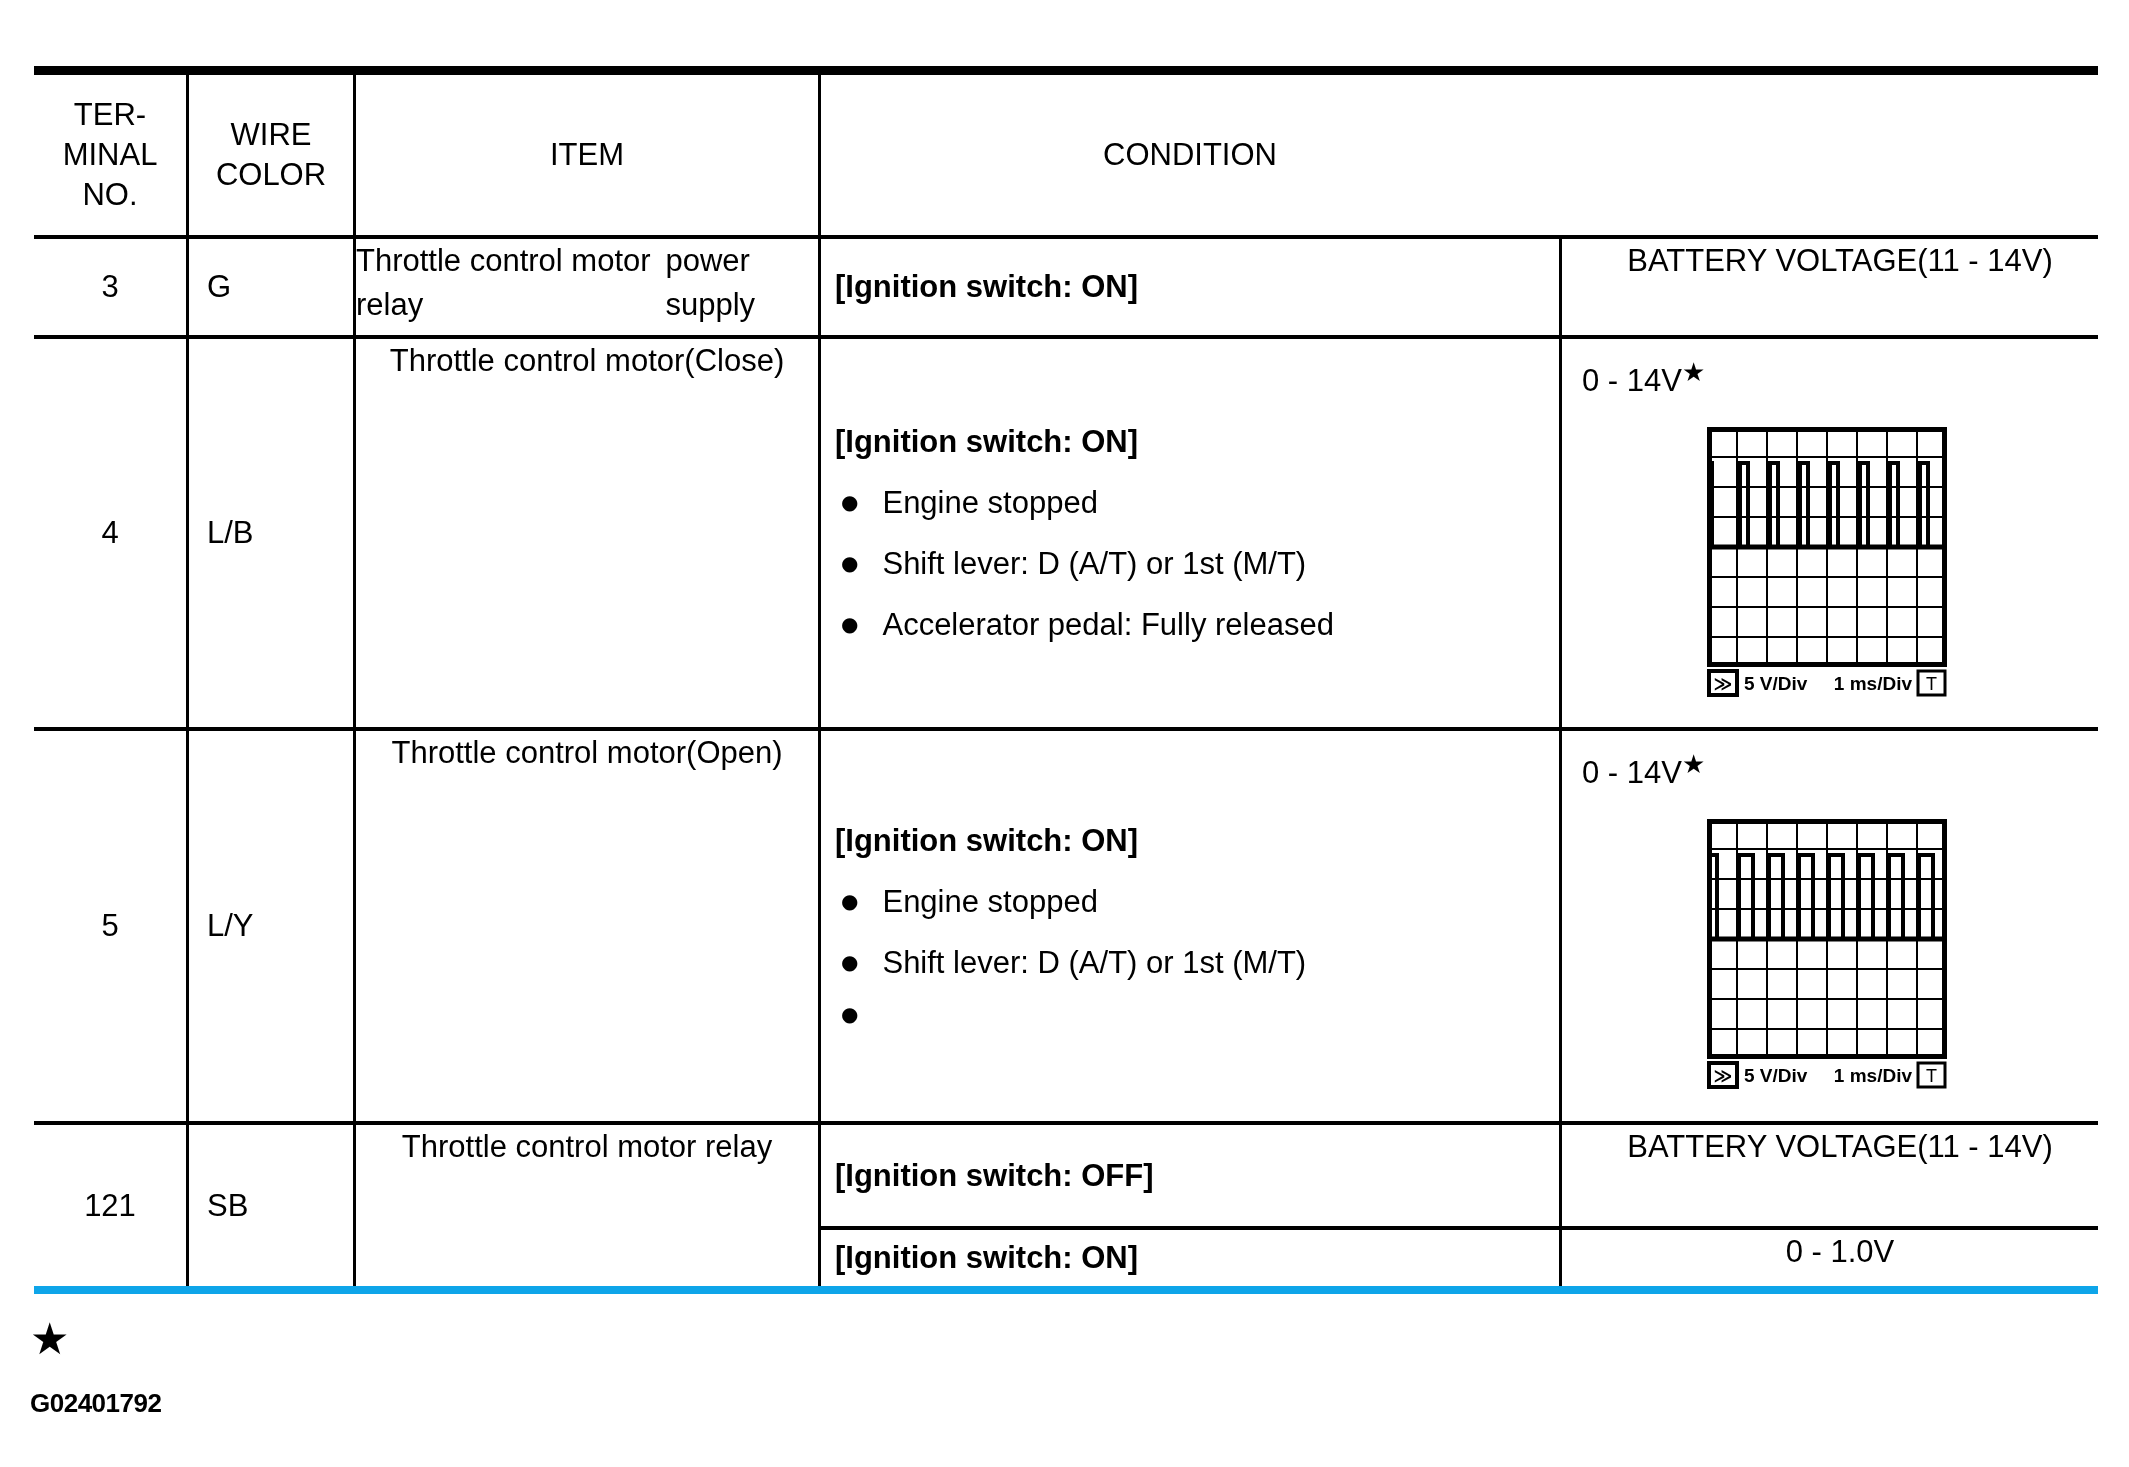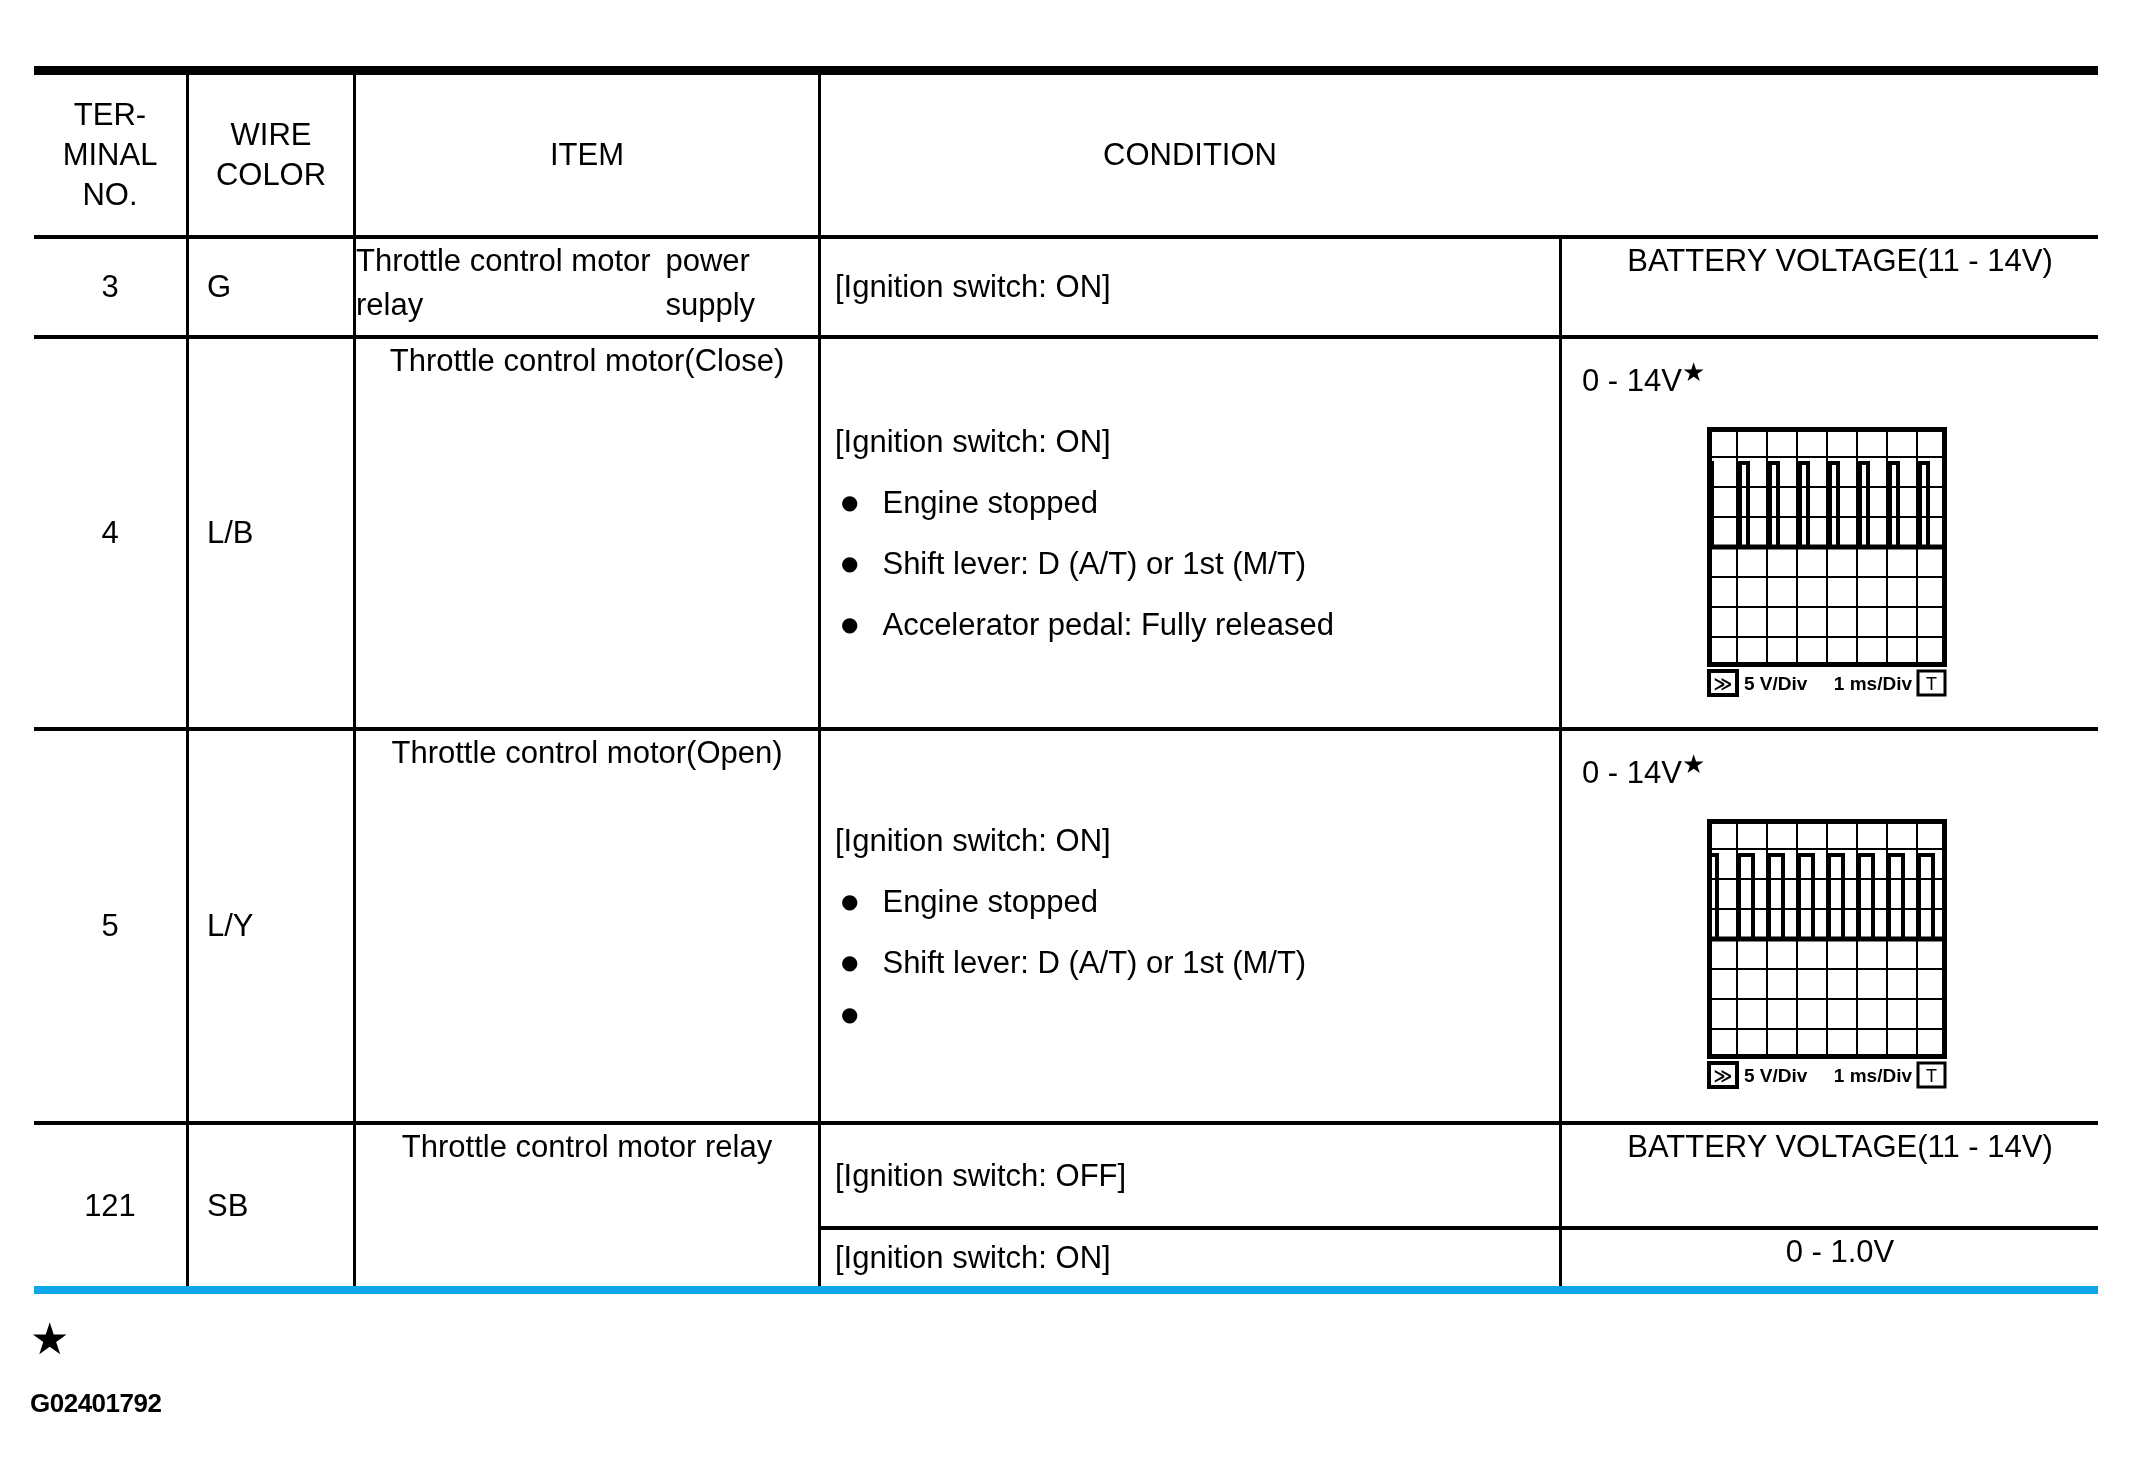--- a/index.html
+++ b/index.html
@@ -20,21 +20,21 @@
   .cell{box-sizing:border-box;min-width:0;min-height:0;}
   .bl{border-left:3px solid #000;}
   .bt{border-top:4px solid #000;}
   .c-center{display:flex;align-items:center;justify-content:center;text-align:center;}
   .hdr{line-height:40px;}
   .c-wire{display:flex;align-items:center;padding-left:18px;}
   .c-item{display:flex;flex-direction:row;justify-content:center;line-height:44px;}
   .c-cond{display:flex;flex-direction:column;justify-content:center;padding-left:14px;}
   .c-data{display:flex;flex-direction:row;justify-content:center;padding-left:20px;line-height:44px;}
   .c-scopecell{padding:24px 0 0 20px;}
-  .bold{font-weight:normal;}
+  .bold{font-weight:bold;}
   .bullet-row{display:flex;align-items:baseline;margin-top:25px;}
   .dot{font-size:20px;margin:0 24px 0 6px;position:relative;top:-4px;font-family:"DejaVu Sans",sans-serif;}
   .dc-label{line-height:36px;}
   .sup-star{font-size:26px;position:relative;top:-10px;font-family:"DejaVu Sans",sans-serif;}
   .scope{margin:27px 0 0 125px;width:240px;height:270px;}
   .footnote{position:absolute;left:30px;top:1310px;display:flex;align-items:baseline;font-size:32px;}
   .fn-star{font-size:44px;font-family:"DejaVu Sans",sans-serif;position:relative;top:3px;margin-right:2px;}
   .fig-code{position:absolute;left:30px;top:1388px;font-size:26px;font-weight:bold;letter-spacing:-0.5px;}
 </style>
 </head>

